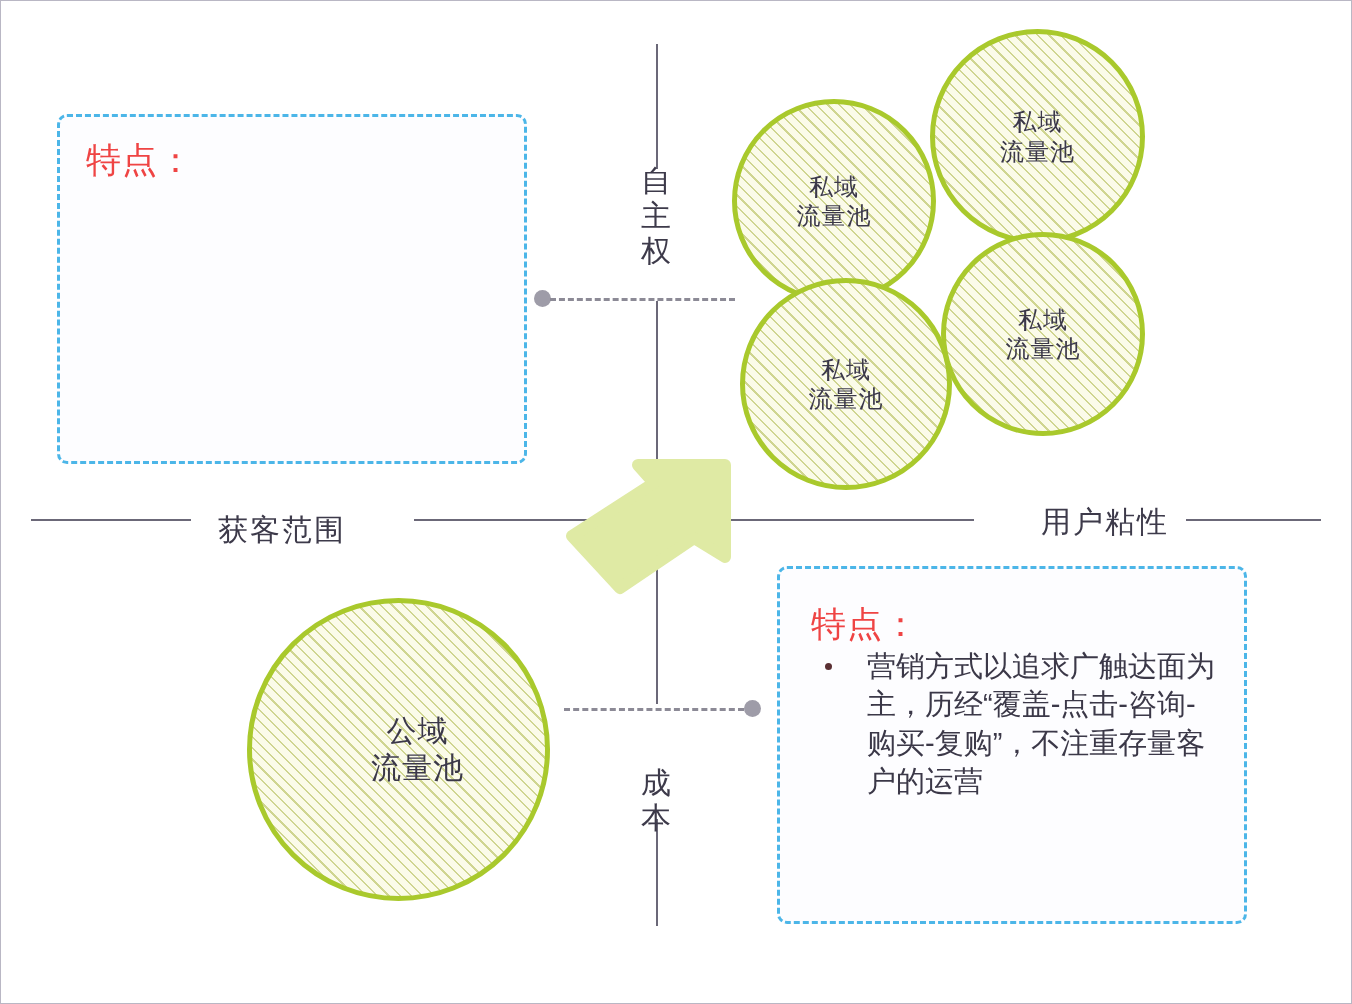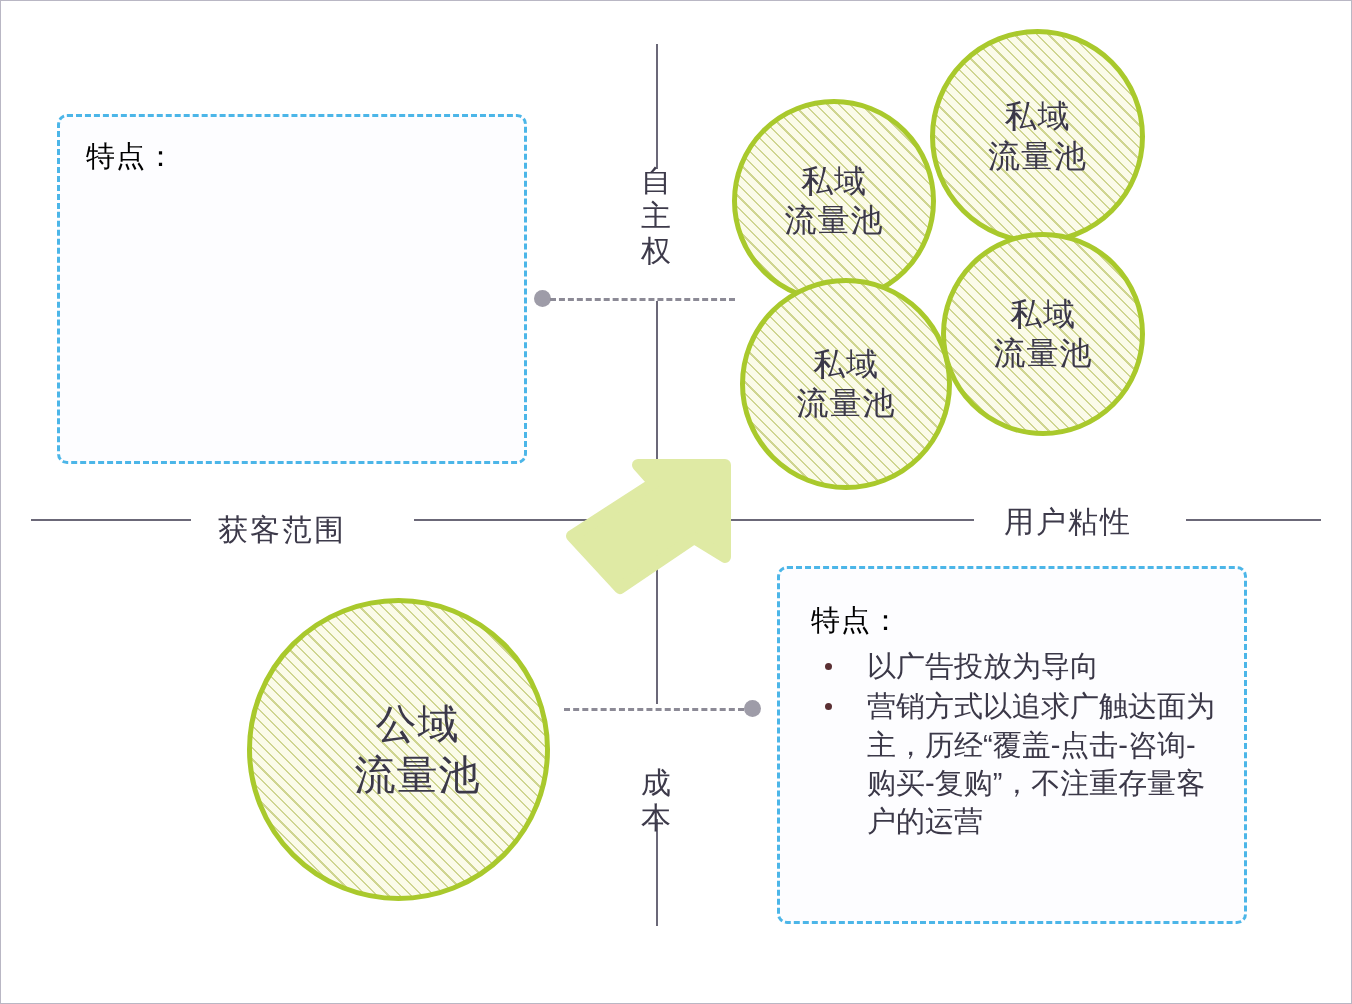--- a/index.html
+++ b/index.html
@@ -53,22 +53,22 @@
   
   .callout {
     position: absolute;
     border: 3px dashed #4cb6e8;
     border-radius: 10px;
     background: #fdfdff;
     box-sizing: border-box;
   }
   .callout-title {
     position: absolute;
-    color: #000000;
-    font-size: 29px;
+    color: #ef4444;
+    font-size: 35px;
     letter-spacing: 1px;
     white-space: nowrap;
   }
   .bullets {
     position: absolute;
     margin: 0;
     padding: 0;
     list-style: none;
   }
   .bullets li {
@@ -104,28 +104,28 @@
       rgba(205, 211, 140, 0.95) 1.6px,
       rgba(255, 255, 255, 0) 1.6px,
       rgba(255, 255, 255, 0) 8px
     );
     display: flex;
     align-items: center;
     justify-content: center;
   }
   .pool-label {
     color: #3b3848;
-    font-size: 32px;
+    font-size: 24px;
     line-height: 1.22;
     text-align: center;
     letter-spacing: 1px;
     white-space: pre-line;
     text-shadow: 0 0 1px rgba(255,255,255,0.55);
   }
-  .pool.big .pool-label { font-size: 41px; margin-left: 38px; }
+  .pool.big .pool-label { font-size: 30px; margin-left: 38px; }
 
   
   .leader {
     position: absolute;
     height: 0;
     border-top: 3px dashed #8c8a96;
   }
   .leader-dot {
     position: absolute;
     width: 17px;
@@ -153,38 +153,37 @@
   <div class="axis-v" style="left:655px; top:300px; width:2px; height:218px;"></div>
   <div class="axis-v" style="left:655px; top:518px; width:2px; height:185px;"></div>
   <div class="axis-v" style="left:655px; top:818px; width:2px; height:107px;"></div>
 
   <div class="axis-label-v" style="left:639px; top:165px;">自主权</div>
 
   <div class="axis-label-v" style="left:639px; top:767px;">成本</div>
 
   <div class="axis-label-h" style="left:217px; top:501px;margin-top:8px;">获客范围</div>
 
-  <div class="axis-label-h" style="left:1003px; top:501px;">用户粘性</div>
+  <div class="axis-label-h" style="left:1040px; top:501px;">用户粘性</div>
 
   <div class="callout" style="left:56px; top:113px; width:470px; height:350px;"></div>
 
   <div class="callout-title" style="left:85px; top:136px;">特点：</div>
 
   <ul class="bullets" style="left:85px; top:182px; width:408px;">
   </ul>
 
   <div class="leader-dot" style="left:533px; top:289px;"></div>
   <div class="leader" style="left:549px; top:297px; width:185px;"></div>
 
   <div class="callout" style="left:776px; top:565px; width:470px; height:358px;"></div>
 
   <div class="callout-title" style="left:810px; top:600px;">特点：</div>
 
   <ul class="bullets" style="left:810px; top:646px; width:408px;">
-    <li>以广告投放为导向</li>
     <li>营销方式以追求广触达面为主，历经“覆盖-点击-咨询-购买-复购”，不注重存量客户的运营</li>
   </ul>
 
   <div class="leader" style="left:563px; top:707px; width:180px;"></div>
   <div class="leader-dot" style="left:743px; top:699px;"></div>
 
   <div class="pool big" style="left:246px; top:597px; width:303px; height:303px;">
     <div class="pool-label">公域
 流量池</div>
   </div>

